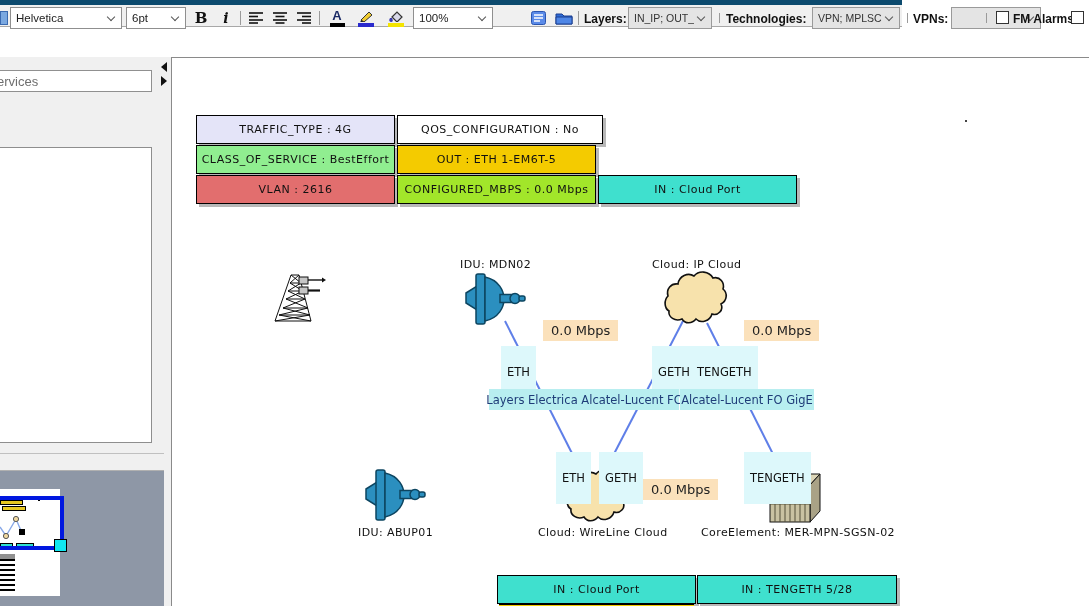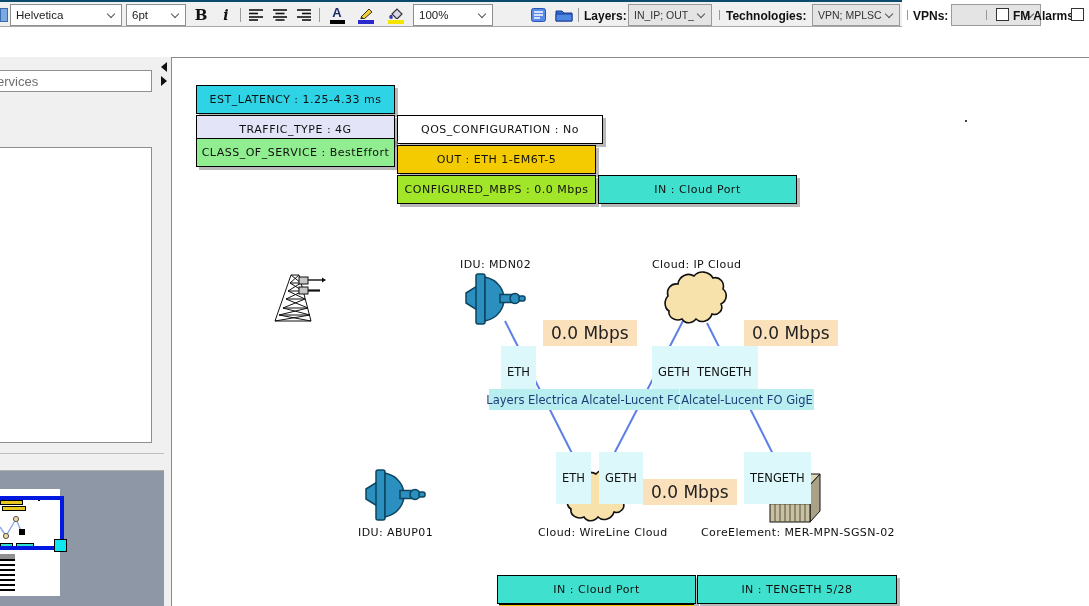--- a/index.html
+++ b/index.html
@@ -1,21 +1,21 @@
 <!DOCTYPE html>
 <html><head>
 <meta charset="utf-8">
 <style>
   * { margin:0; padding:0; box-sizing:border-box; }
   body { font-family:"Liberation Sans", sans-serif; background:#fff; }
   .screen { position:relative; width:1089px; height:606px; background:#fff; overflow:hidden; }
 
   
   .toolbar { position:absolute; left:0; top:30; width:902px; height:27px;
-             background:#F0F0F0; border-top:2px solid #0c4a6e; border-bottom:1px solid #A8A8A8; }
+             background:#F0F0F0; border-top:5px solid #0c4a6e; border-bottom:1px solid #A8A8A8; }
   .tb { position:absolute; top:2px; height:22px; display:flex; align-items:center; justify-content:center; }
   .combo { position:absolute; top:2px; height:22px; background:#fff; border:1px solid #8F8F8F;
            display:flex; align-items:center; font-size:11.5px; color:#222; padding-left:5px; }
   .combo .val { white-space:nowrap; overflow:hidden; flex:1; }
   .combo.gray { background:#E4E4E4; border:1px solid #9A9A9A; color:#333; }
   .chev { width:6px; height:6px; border-right:1.5px solid #555; border-bottom:1.5px solid #555;
           transform:rotate(45deg); margin:-3px 7px 0 4px; flex:none; }
   .tsep { position:absolute; top:6px; width:1px; height:14px; background:#9A9A9A; }
   .tlabel { position:absolute; top:0; height:27px; display:flex; align-items:center;
             font-size:12px; font-weight:bold; color:#111; white-space:nowrap; }
@@ -55,21 +55,21 @@
           display:flex; align-items:center; justify-content:center;
           font-family:"DejaVu Sans", sans-serif; font-size:11px; letter-spacing:.5px; color:#111; white-space:nowrap; }
   .node-label { position:absolute; font-family:"DejaVu Sans", sans-serif; font-size:11px;
                 letter-spacing:.4px; color:#111; white-space:nowrap; }
   .port { position:absolute; background:#DDF8FB; padding:19px 6px; font-family:"DejaVu Sans", sans-serif;
           font-size:11.5px; color:#111; white-space:nowrap; }
   .linklab { position:absolute; top:331px; height:21px; background:#B8EEF0; color:#1E3C78;
              font-family:"DejaVu Sans", sans-serif; font-size:11.5px; display:flex; align-items:center;
              justify-content:center; white-space:nowrap; padding:0 3px; }
   .mbps { position:absolute; background:#FBE1BB; padding:3px 8px; font-family:"DejaVu Sans", sans-serif;
-          font-size:17px; color:#222; white-space:nowrap; }
+          font-size:13px; color:#222; white-space:nowrap; }
   .icon-abs { position:absolute; }
 </style>
 </head>
 <body>
 
 <div class="screen">
 
   <div class="toolbar">
     <div style="position:absolute;left:0;top:6px;width:8px;height:14px;background:#7AA8E0;border:1px solid #3A6AB0;"></div>
 
@@ -225,25 +225,25 @@
   <div class="vsplit"></div>
 
   <div class="canvas">
 
     <svg style="position:absolute;left:0;top:0;pointer-events:none;" width="917" height="549">
       <line x1="333" y1="263" x2="412" y2="419" stroke="#5F7FE8" stroke-width="2"></line>
       <line x1="511" y1="263" x2="430" y2="419" stroke="#5F7FE8" stroke-width="2"></line>
       <line x1="535" y1="265" x2="611" y2="416" stroke="#5F7FE8" stroke-width="2"></line>
     </svg>
 
-    <div class="cell" style="left: 24px; top: 27px; width: 199px; background: rgb(46, 211, 230);">EST_LATENCY : 1.25-4.33 ms</div>
     <div class="cell" style="left: 24px; top: 57px; width: 199px; background: rgb(228, 228, 248);">TRAFFIC_TYPE : 4G</div>
     <div class="cell" style="left: 225px; top: 57px; width: 206px; background: rgb(255, 255, 255);">QOS_CONFIGURATION : No</div>
-    <div class="cell" style="left: 24px; top: 80px; width: 199px; background: rgb(144, 238, 144);">CLASS_OF_SERVICE : BestEffort</div>
+    <div class="cell" style="left: 24px; top: 87px; width: 199px; background: rgb(144, 238, 144);">CLASS_OF_SERVICE : BestEffort</div>
     <div class="cell" style="left: 225px; top: 87px; width: 199px; background: rgb(244, 203, 0);">OUT : ETH 1-EM6T-5</div>
+    <div class="cell" style="left: 24px; top: 117px; width: 199px; background: rgb(226, 110, 110);">VLAN : 2616</div>
     <div class="cell" style="left: 225px; top: 117px; width: 199px; background: rgb(162, 230, 42);">CONFIGURED_MBPS : 0.0 Mbps</div>
     <div class="cell" style="left: 426px; top: 117px; width: 199px; background: rgb(63, 224, 206);">IN : Cloud Port</div>
 
     <div class="node-label" style="left:288px;top:200px;">IDU: MDN02</div>
     <div class="node-label" style="left:480px;top:200px;">Cloud: IP Cloud</div>
     <div class="node-label" style="left:186px;top:468px;">IDU: ABUP01</div>
     <div class="node-label" style="left:366px;top:468px;">Cloud: WireLine Cloud</div>
     <div class="node-label" style="left:529px;top:468px;">CoreElement: MER-MPN-SGSN-02</div>
 
     <svg class="icon-abs" style="left:94px;top:213px;" width="60" height="58">

